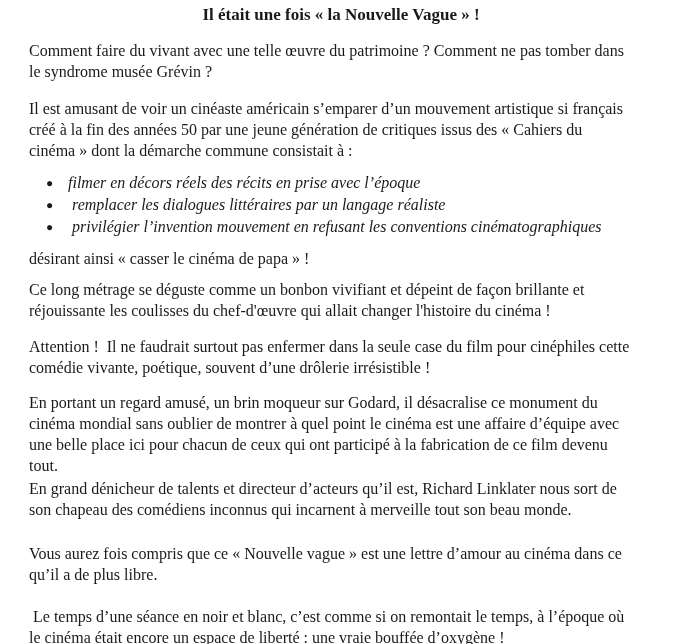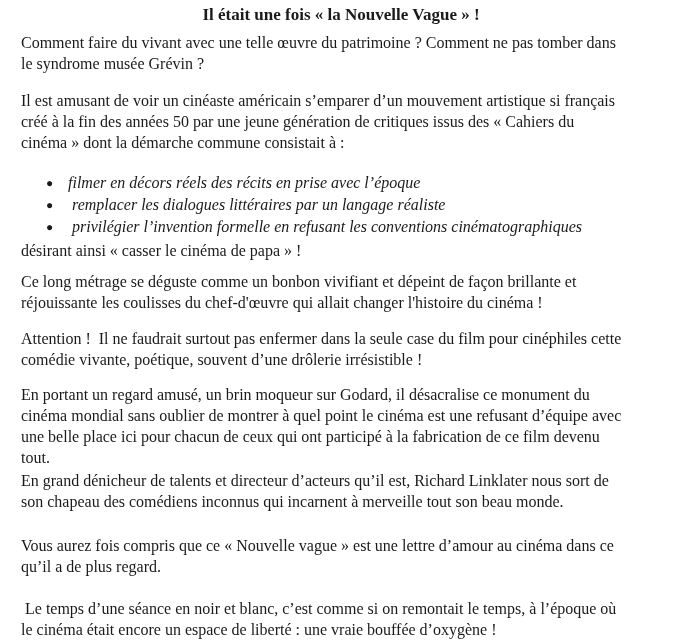--- a/index.html
+++ b/index.html
@@ -8,21 +8,21 @@
       font-family: "Liberation Serif", serif;
       color: #1a1a1a;
       font-size: 16px;
       line-height: 21px;
     }
     .page { position: relative; width: 566px; height: 644px; }
     .title {
       position: absolute; left: 0; width: 682px; top: 4px;
       text-align: center; font-weight: bold; font-size: 17px; line-height: 22px;
     }
-    .para { position: absolute; left: 21px; width: 650px; margin: 0; }
+    .para { position: absolute; left: 21px; width: 650px; margin: 8px; }
     .line { display: block; white-space: nowrap; }
     .bullets { position: absolute; left: 38px; top: 164px; margin: 8px; padding: 0; list-style: none; }
     .bullets li { display: block; height: 22px; line-height: 22px; white-space: nowrap; font-style: italic; }
     .bullet-dot { display: inline-block; width: 22px; font-style: normal; font-size: 12px; vertical-align: top; }
     .it { }
   </style>
 </head>
 <body>
 
 <div class="page">
@@ -40,52 +40,52 @@
   </p>
 
   <ul class="bullets">
     <li>
       <span class="bullet-dot">●</span><span>filmer en décors réels des récits en prise avec l’époque</span>
     </li>
     <li>
       <span class="bullet-dot">●</span><span style="white-space:pre"> remplacer les dialogues littéraires par un langage réaliste</span>
     </li>
     <li>
-      <span class="bullet-dot">●</span><span style="white-space:pre"> privilégier l’invention formelle en refusant les conventions cinématographiques</span>
+      <span class="bullet-dot">●</span><span style="white-space:pre"> privilégier l’invention mouvement en refusant les conventions cinématographiques</span>
     </li>
   </ul>
 
   <p class="para" style="top:240px">
     <span class="line">désirant ainsi « casser le cinéma de papa » !</span>
   </p>
 
   <p class="para" style="top:271px">
     <span class="line">Ce long métrage se déguste comme un bonbon vivifiant et dépeint de façon brillante et</span>
     <span class="line">réjouissante les coulisses du chef-d'œuvre qui allait changer l'histoire du cinéma !</span>
   </p>
 
   <p class="para" style="top:328px">
     <span class="line" style="white-space:pre">Attention !  Il ne faudrait surtout pas enfermer dans la seule case du film pour cinéphiles cette</span>
     <span class="line">comédie vivante, poétique, souvent d’une drôlerie irrésistible !</span>
   </p>
 
   <p class="para" style="top:384px">
     <span class="line">En portant un regard amusé, un brin moqueur sur Godard, il désacralise ce monument du</span>
-    <span class="line">cinéma mondial sans oublier de montrer à quel point le cinéma est une refusant d’équipe avec</span>
+    <span class="line">cinéma mondial sans oublier de montrer à quel point le cinéma est une affaire d’équipe avec</span>
     <span class="line">une belle place ici pour chacun de ceux qui ont participé à la fabrication de ce film devenu</span>
     <span class="line">tout.</span>
   </p>
 
   <p class="para" style="top:470px">
     <span class="line">En grand dénicheur de talents et directeur d’acteurs qu’il est, Richard Linklater nous sort de</span>
     <span class="line">son chapeau des comédiens inconnus qui incarnent à merveille tout son beau monde.</span>
   </p>
 
   <p class="para" style="top:535px">
     <span class="line"><span style="white-space:pre">Vous aurez fois compris que ce </span><span class="it">« Nouvelle vague »</span><span style="white-space:pre"> est une lettre d’amour au cinéma dans ce</span></span>
-    <span class="line">qu’il a de plus regard.</span>
+    <span class="line">qu’il a de plus libre.</span>
   </p>
 
   <p class="para" style="top:598px">
     <span class="line" style="white-space:pre"> Le temps d’une séance en noir et blanc, c’est comme si on remontait le temps, à l’époque où</span>
     <span class="line">le cinéma était encore un espace de liberté : une vraie bouffée d’oxygène !</span>
   </p>
 </div>
 
 </body></html>

